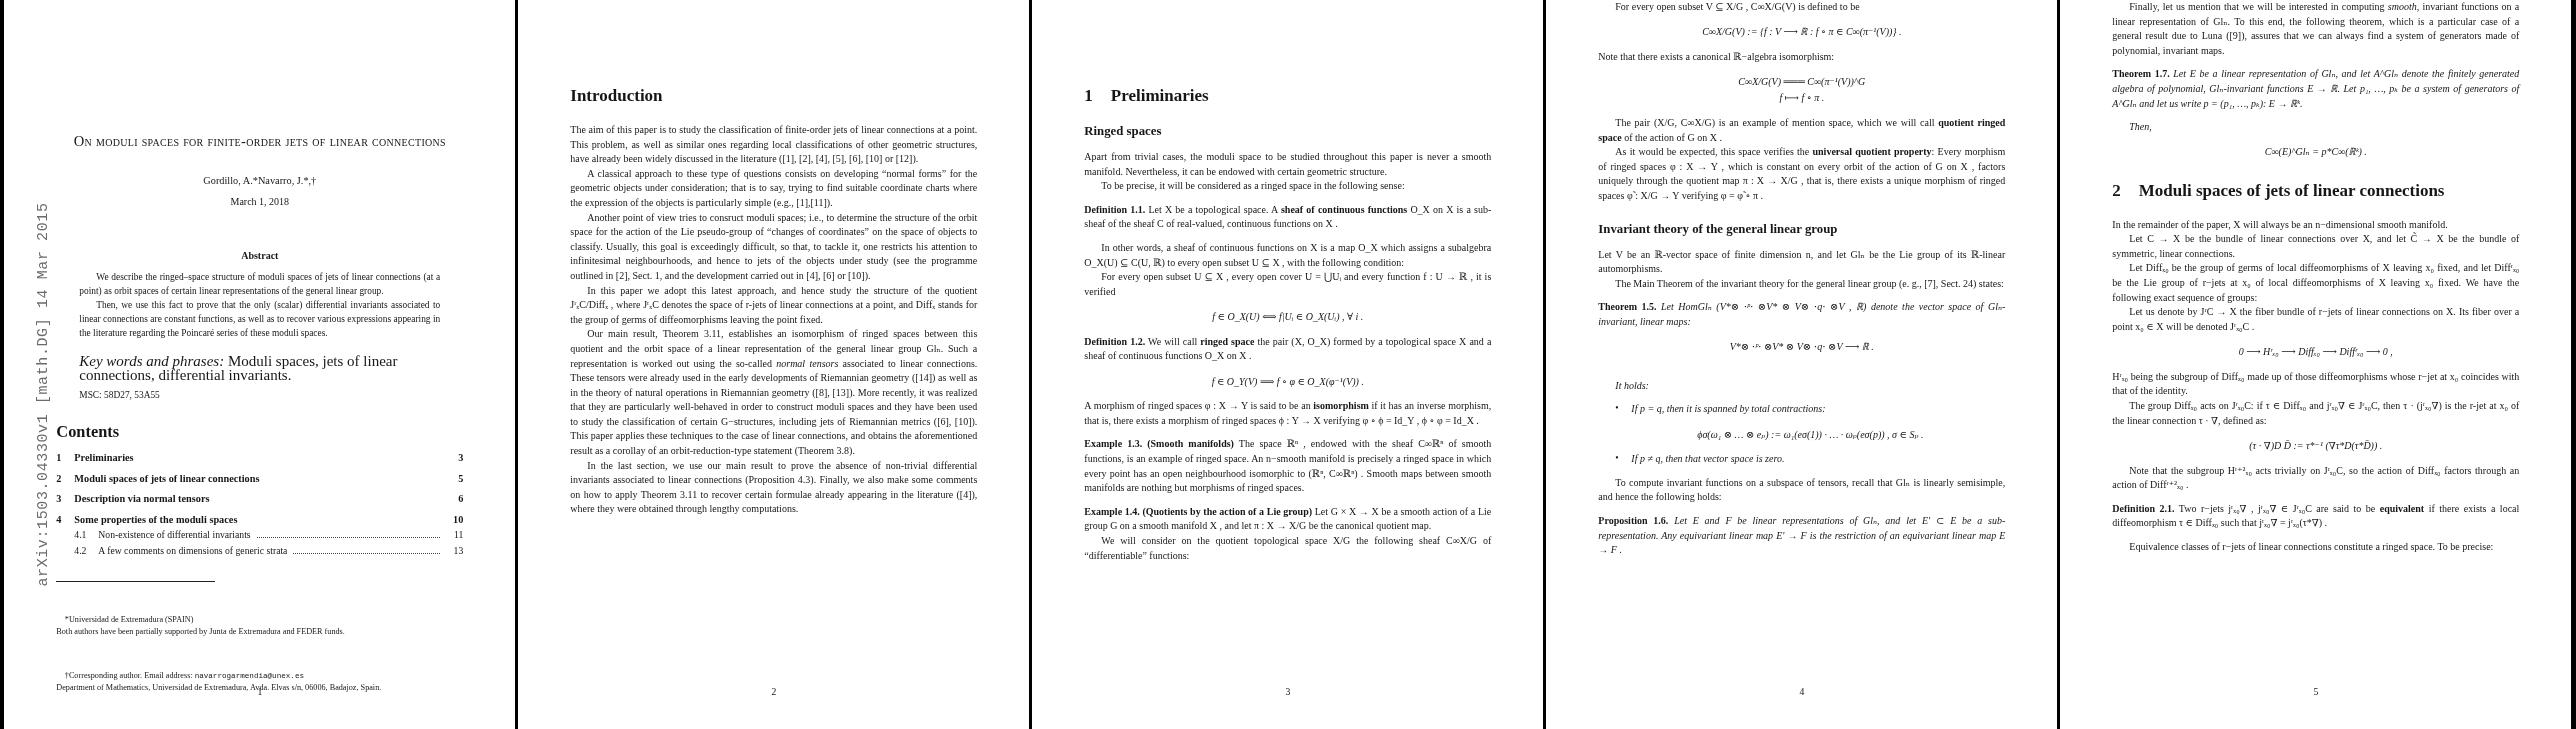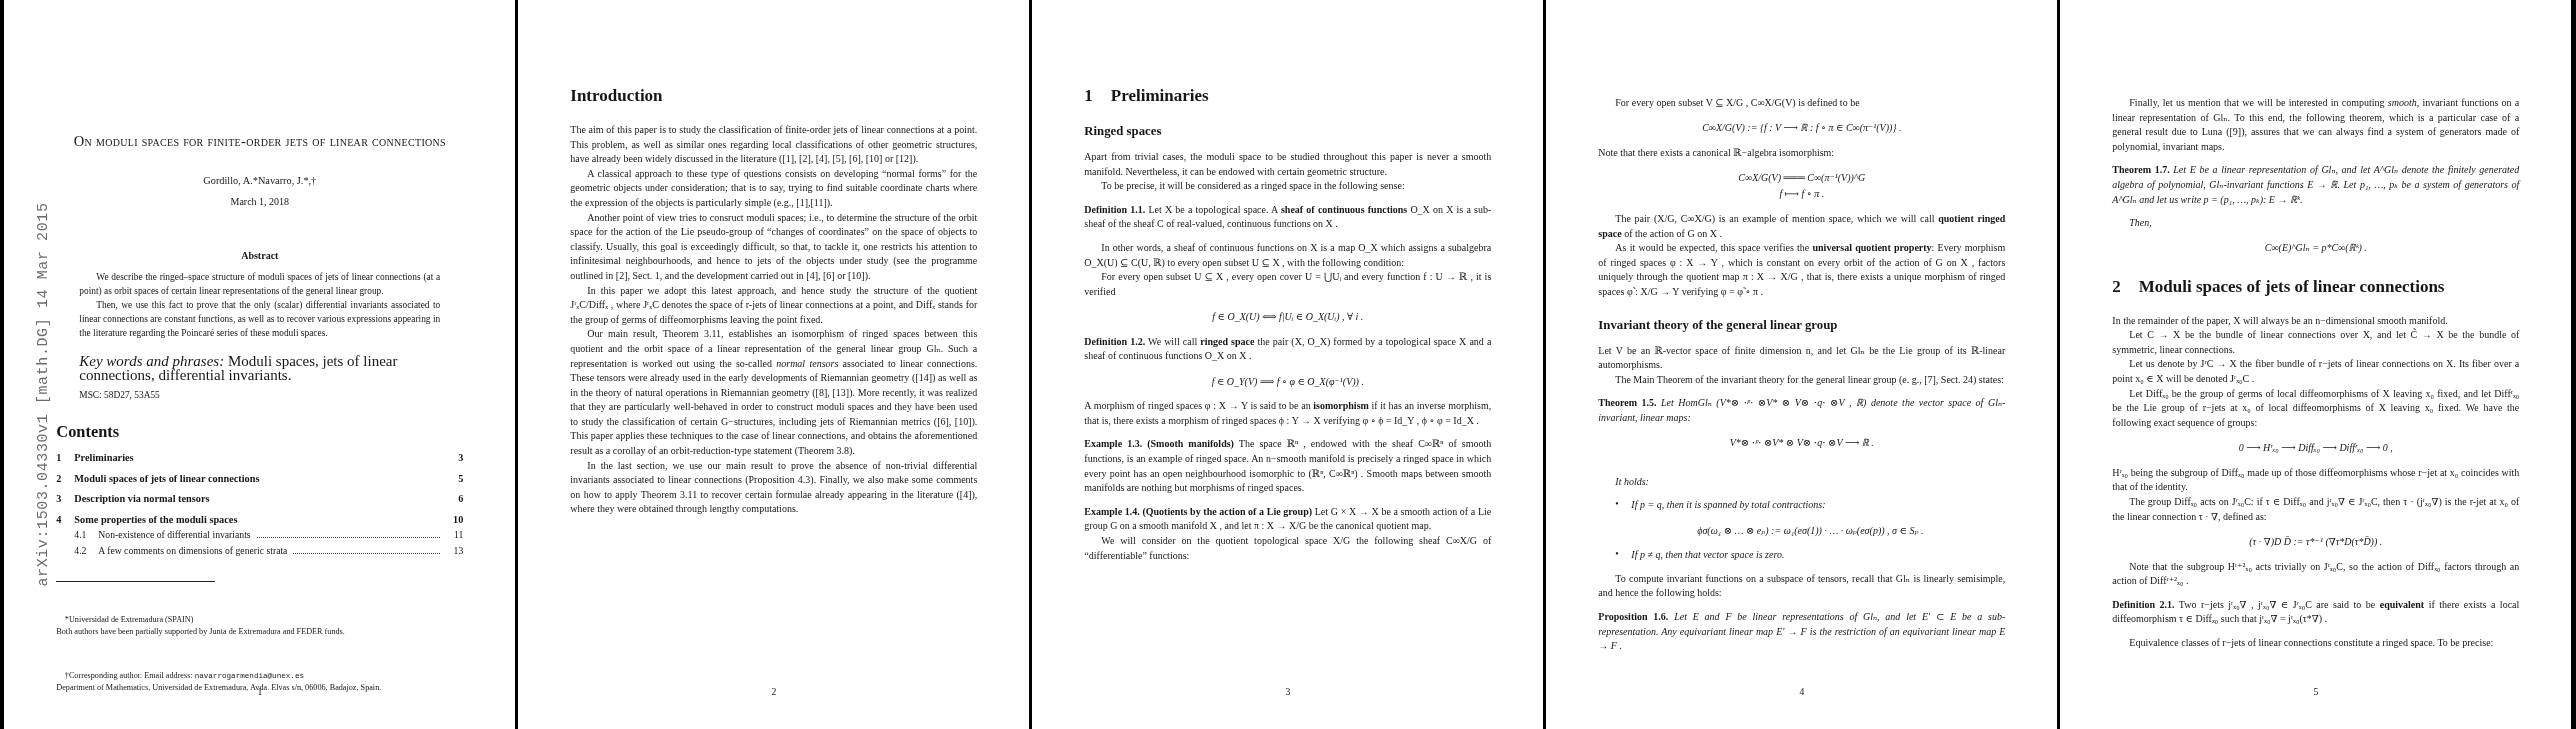--- a/index.html
+++ b/index.html
@@ -55,21 +55,21 @@
   .fn { margin:0; text-align:justify; }
   .fn.find { text-indent:8.5px;margin-top:32px; }
   .mono { font-family:"Liberation Mono","DejaVu Sans Mono",monospace; font-size:7.6px; }
   .pagenum { position:absolute; bottom:32px; left:0; right:0; text-align:center; font-size:9.7px; }
   
   .bullets { margin:8.5px 0 0 17px; }
   .brow { display:flex; margin-top:7.3px; }
   .bdot { flex:0 0 16px; }
   .btext { flex:1; font-style:italic; text-align:justify; font-size:10px; line-height:14.6px; margin:0; }
   .then { font-style:italic; margin-top:8.5px; }
-  .pad-top-body { padding-top:96px; }
+  .pad-top-body { }
 </style>
 </head>
 <body>
 
 <div class="spread">
 
   <section class="page">
     <div class="watermark">arXiv:1503.04330v1  [math.DG]  14 Mar 2015</div>
     <div class="content">
       <div class="title">On moduli spaces for finite-order jets of linear connections</div>
@@ -200,22 +200,22 @@
 
   <section class="page">
     <div class="content pad-top-body">
       <p class="par ind"><span>Finally, let us mention that we will be interested in computing </span><span class="it">smooth</span><span>, invariant functions on a linear representation of Glₙ. To this end, the following theorem, which is a particular case of a general result due to Luna ([9]), assures that we can always find a system of generators made of polynomial, invariant maps.</span></p>
       <p class="par blk"><span class="b">Theorem 1.7.</span><span class="it"> Let E be a linear representation of Glₙ, and let A^Glₙ denote the finitely generated algebra of polynomial, Glₙ-invariant functions E → ℝ. Let p₁, …, pₖ be a system of generators of A^Glₙ and let us write p = (p₁, …, pₖ): E → ℝᵏ.</span></p>
       <p class="par ind then">Then,</p>
       <div class="dmath">C∞(E)^Glₙ = p*C∞(ℝᵏ) .</div>
       <h1 class="h1" style="margin-top:20.7px;"><span class="hnum">2</span><span>Moduli spaces of jets of linear connections</span></h1>
       <p class="par">In the remainder of the paper, X will always be an n−dimensional smooth manifold.</p>
       <p class="par ind">Let C → X be the bundle of linear connections over X, and let C̃ → X be the bundle of symmetric, linear connections.</p>
+      <p class="par ind">Let Diffₓ₀ be the group of germs of local diffeomorphisms of X leaving x₀ fixed, and let Diffʳₓ₀ be the Lie group of r−jets at x₀ of local diffeomorphisms of X leaving x₀ fixed. We have the following exact sequence of groups:</p>
       <p class="par ind">Let us denote by JʳC → X the fiber bundle of r−jets of linear connections on X. Its fiber over a point x₀ ∈ X will be denoted Jʳₓ₀C .</p>
-      <p class="par ind">Let Diffₓ₀ be the group of germs of local diffeomorphisms of X leaving x₀ fixed, and let Diffʳₓ₀ be the Lie group of r−jets at x₀ of local diffeomorphisms of X leaving x₀ fixed. We have the following exact sequence of groups:</p>
       <div class="dmath">0 ⟶ Hʳₓ₀ ⟶ Diffₓ₀ ⟶ Diffʳₓ₀ ⟶ 0 ,</div>
       <p class="par">Hʳₓ₀ being the subgroup of Diffₓ₀ made up of those diffeomorphisms whose r−jet at x₀ coincides with that of the identity.</p>
       <p class="par ind">The group Diffₓ₀ acts on Jʳₓ₀C: if τ ∈ Diffₓ₀ and jʳₓ₀∇ ∈ Jʳₓ₀C, then τ · (jʳₓ₀∇) is the r-jet at x₀ of the linear connection τ · ∇, defined as:</p>
       <div class="dmath">(τ · ∇)D D̄ := τ*⁻¹ (∇τ*D(τ*D̄)) .</div>
       <p class="par ind">Note that the subgroup Hʳ⁺²ₓ₀ acts trivially on Jʳₓ₀C, so the action of Diffₓ₀ factors through an action of Diffʳ⁺²ₓ₀ .</p>
       <p class="par blk"><span class="b">Definition 2.1.</span><span> Two r−jets jʳₓ₀∇ , jʳₓ₀∇̄ ∈ Jʳₓ₀C are said to be </span><span class="b">equivalent</span><span> if there exists a local diffeomorphism τ ∈ Diffₓ₀ such that jʳₓ₀∇̄ = jʳₓ₀(τ*∇) .</span></p>
       <p class="par ind blk">Equivalence classes of r−jets of linear connections constitute a ringed space. To be precise:</p>
     </div>
     <div class="pagenum">5</div>
   </section>

